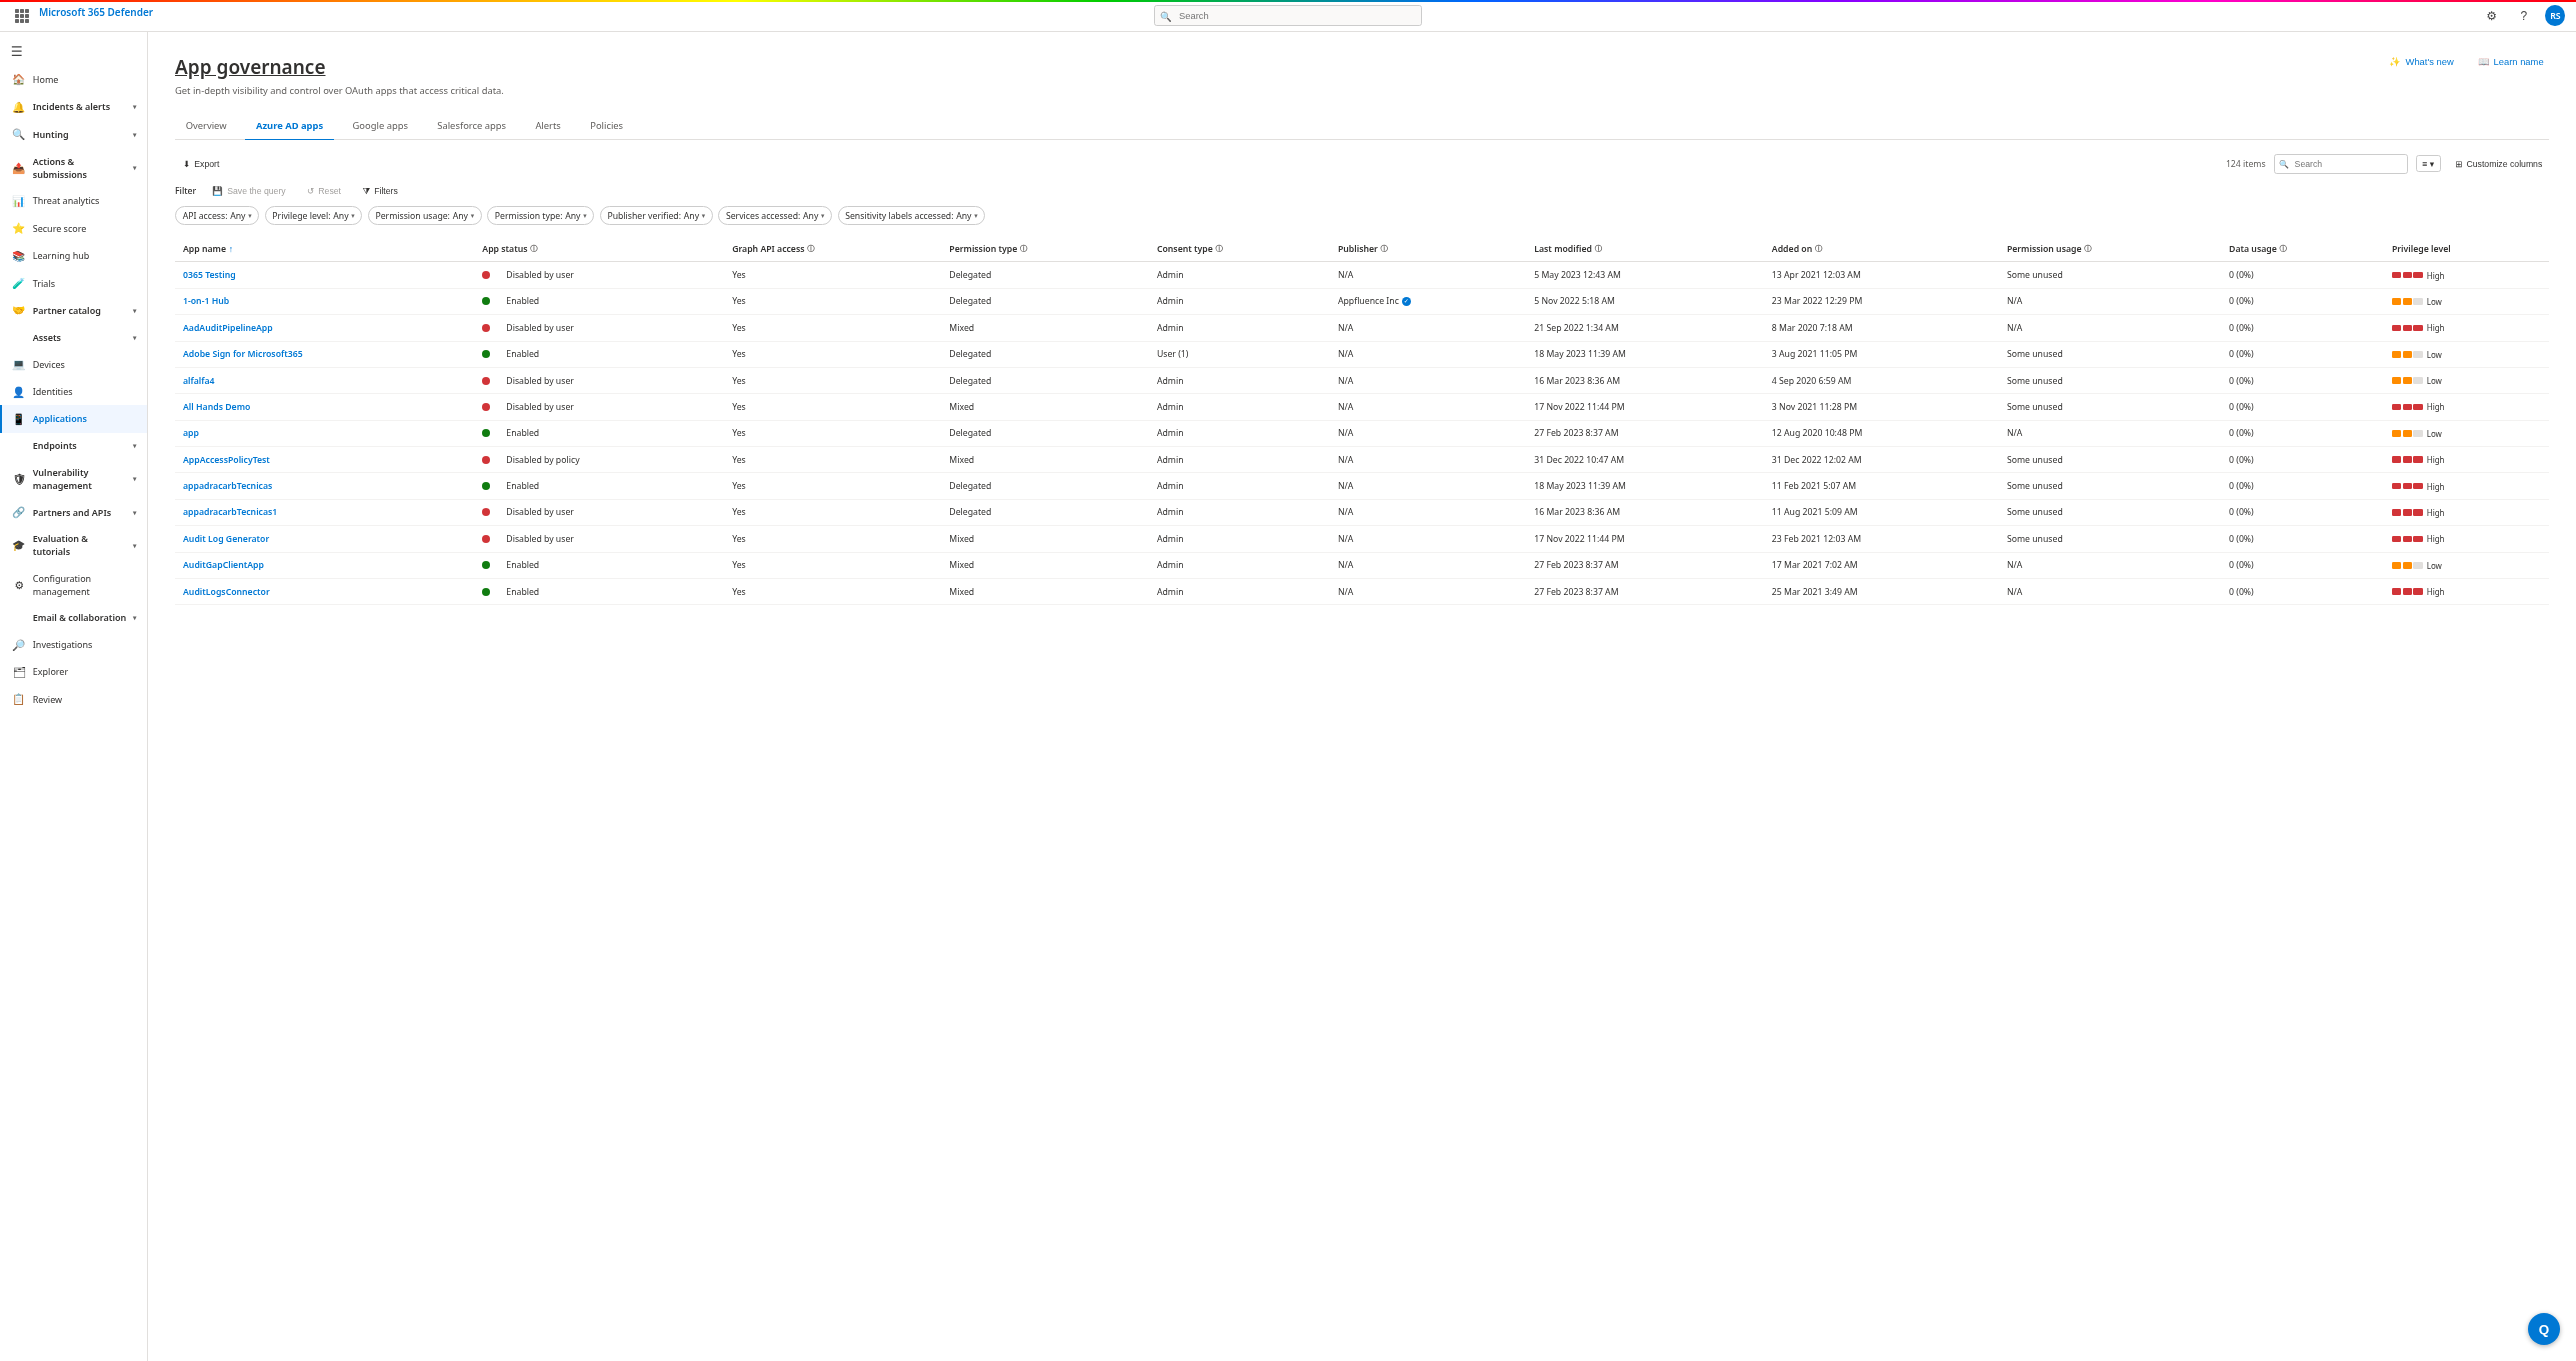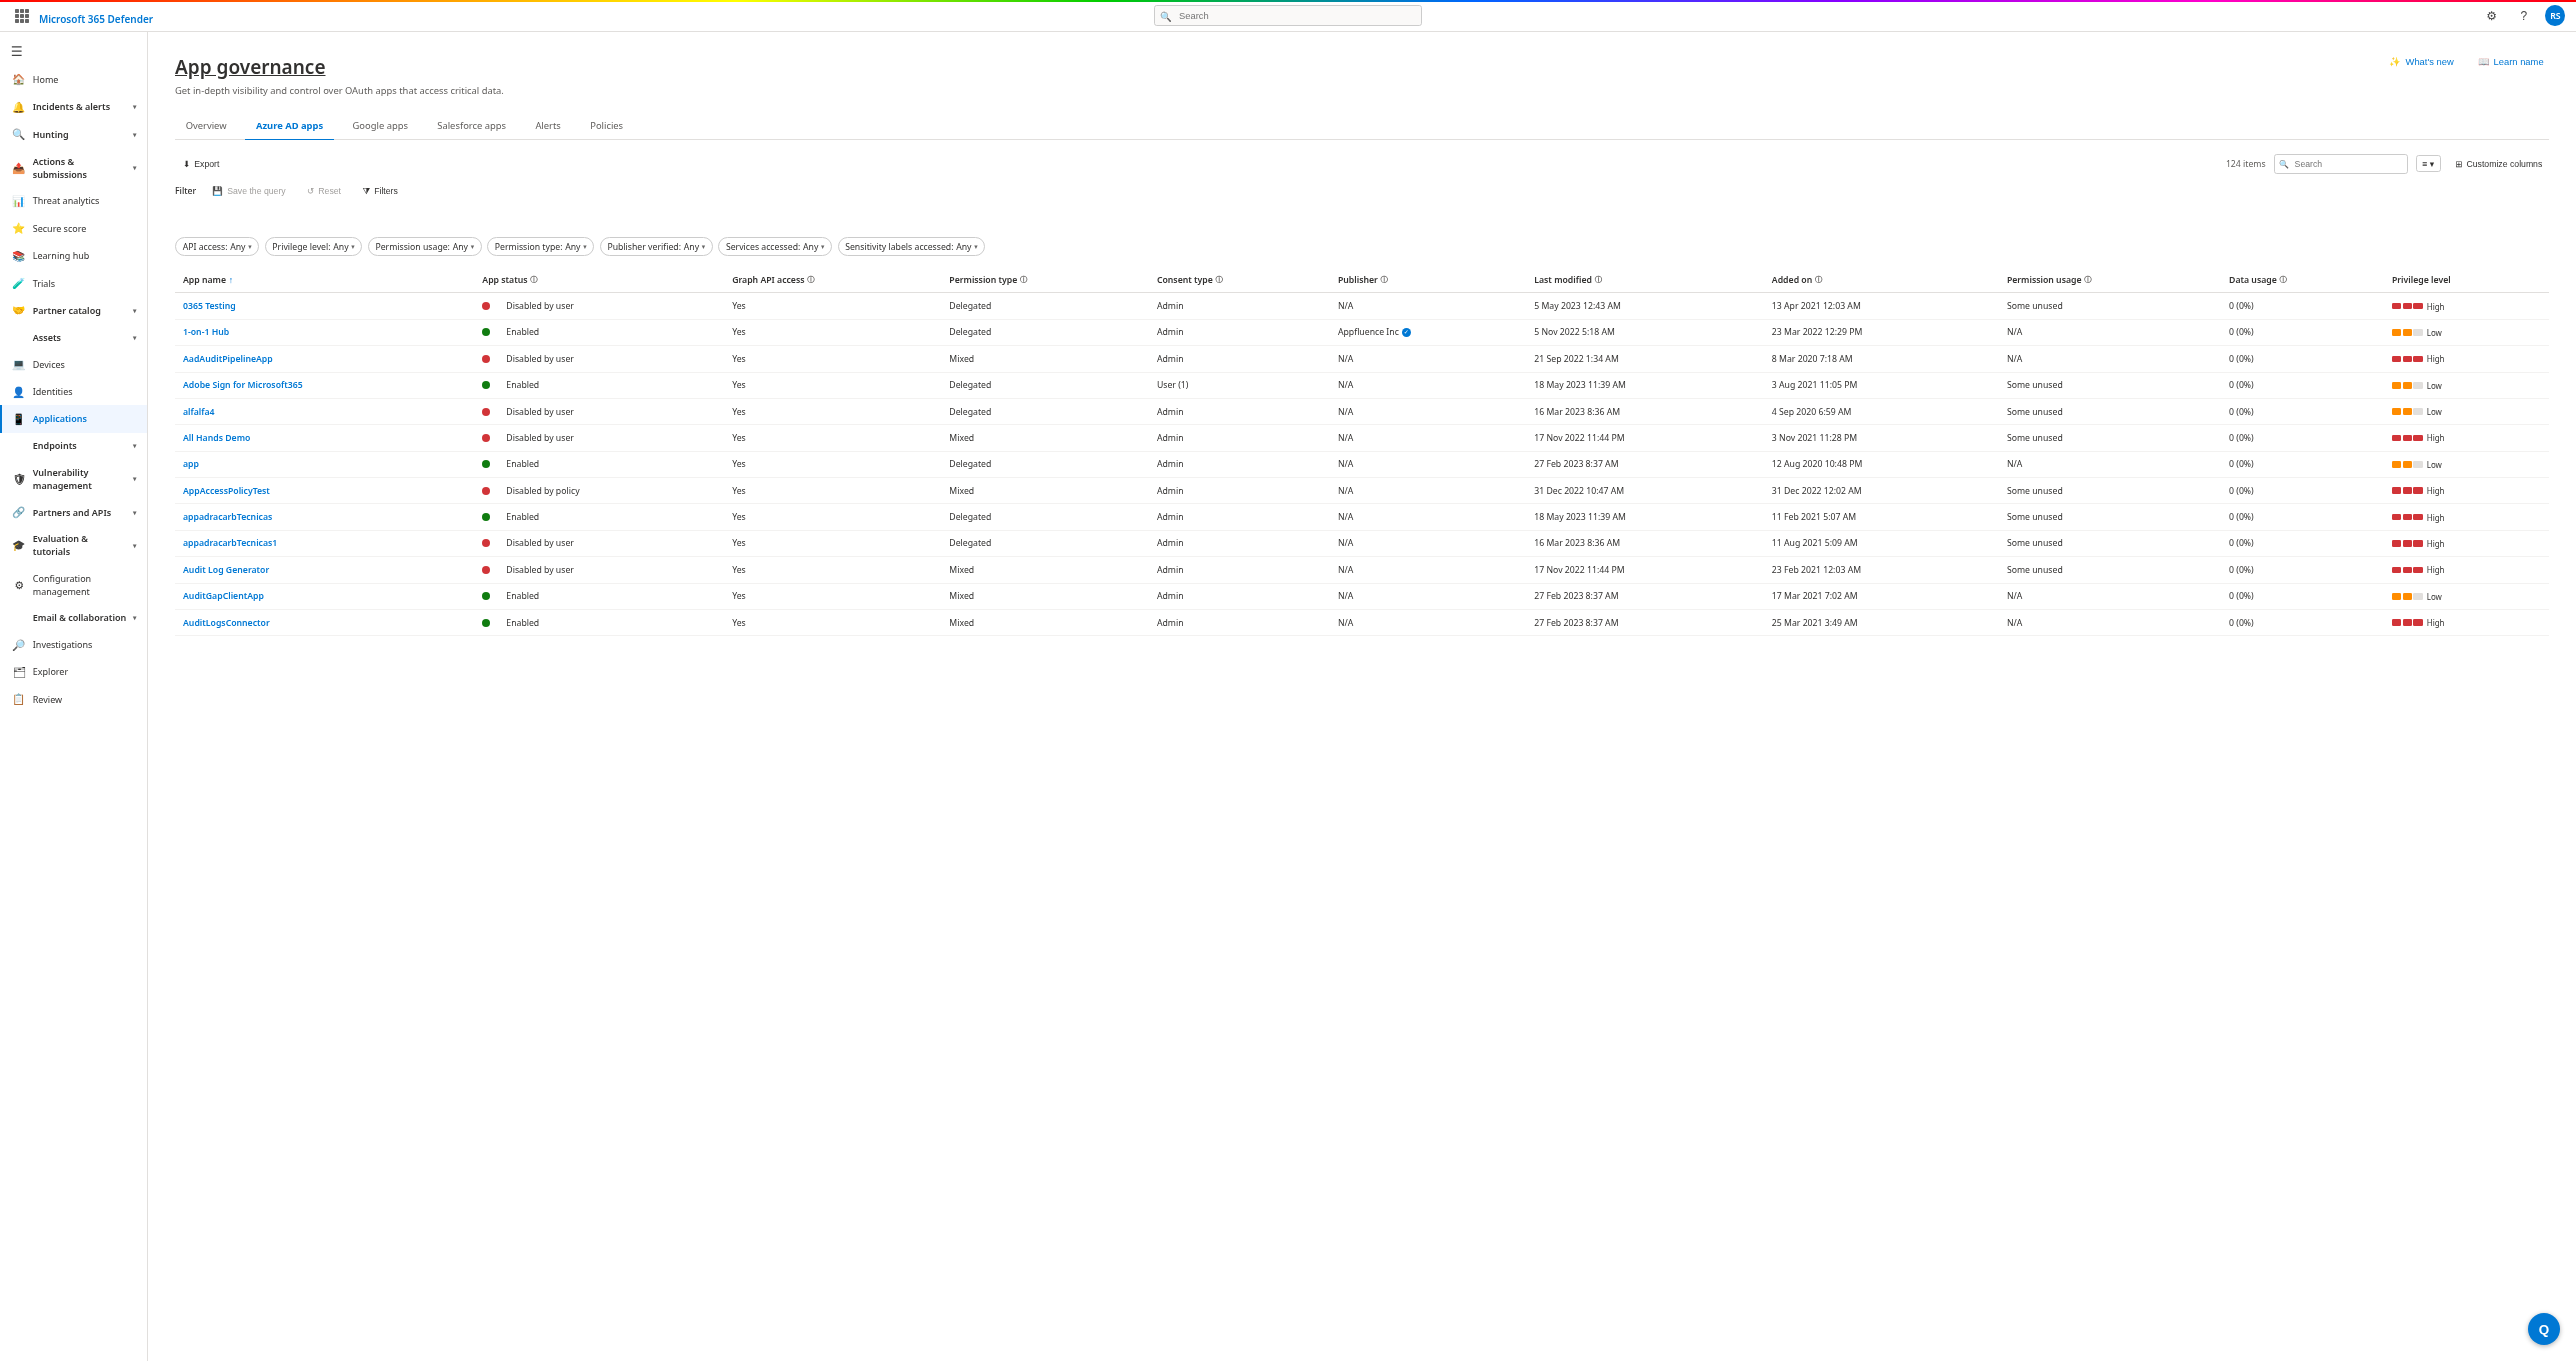--- a/index.html
+++ b/index.html
@@ -18,21 +18,21 @@
       flex-shrink: 0;
     }
     .topbar-rainbow {
       position: absolute;
       top: 0; left: 0; right: 0;
       height: 2px;
       background: linear-gradient(90deg, #ff0000, #ff8800, #ffff00, #00cc00, #0066ff, #8800ff, #ff00cc, #ff0000);
     }
     .topbar-left {
       display: flex;
-      align-items: flex-end;
+      align-items: flex-start;
       gap: 6.7px;
     }
     .grid-icon {
       width: 13.4px; height: 13.4px;
       display: grid;
       grid-template-columns: repeat(3,4px);
       grid-template-rows: repeat(3,4px);
       gap: 1.3px;
       cursor: pointer;
     }
@@ -260,21 +260,21 @@
       align-items: center;
       gap: 5.4px;
       margin-bottom: 10.7px;
       flex-wrap: wrap;
     }
     .filter-label { font-size: 8.7px; color: #323130; font-weight: 500; margin-right: 2.7px; }
     .filter-chip {
       display: flex; align-items: center; gap: 2.7px;
       padding: 2.7px 6.7px;
       border: 0.7px solid #ccc; border-radius: 10.7px;
-      cursor: pointer; background: #fff; font-size: 8.7px; color: #323130; margin-top: 31px;
+      cursor: pointer; background: #fff; font-size: 8.7px; color: #323130;
     }
     .filter-chip .chevron { font-size: 6.7px; color: #666; }
 
     
     .table-container {
       overflow-x: auto;
     }
     table {
       width: 100%;
       border-collapse: collapse;

